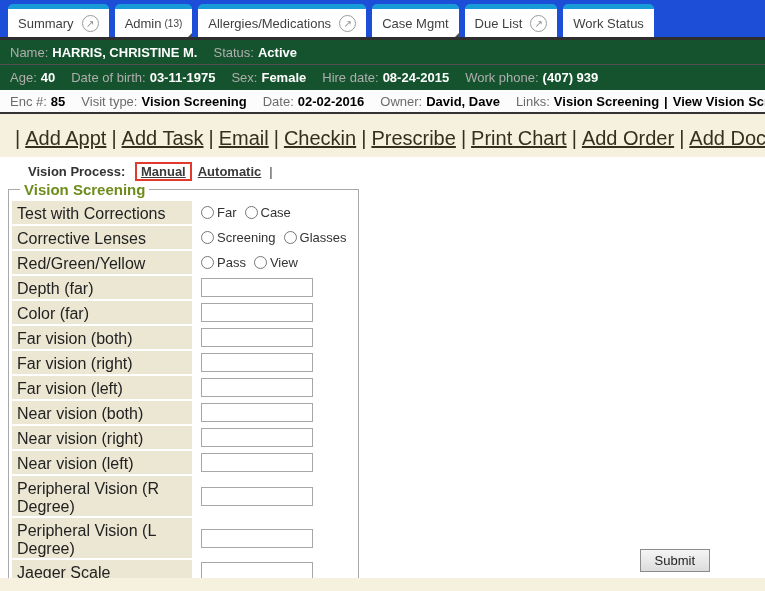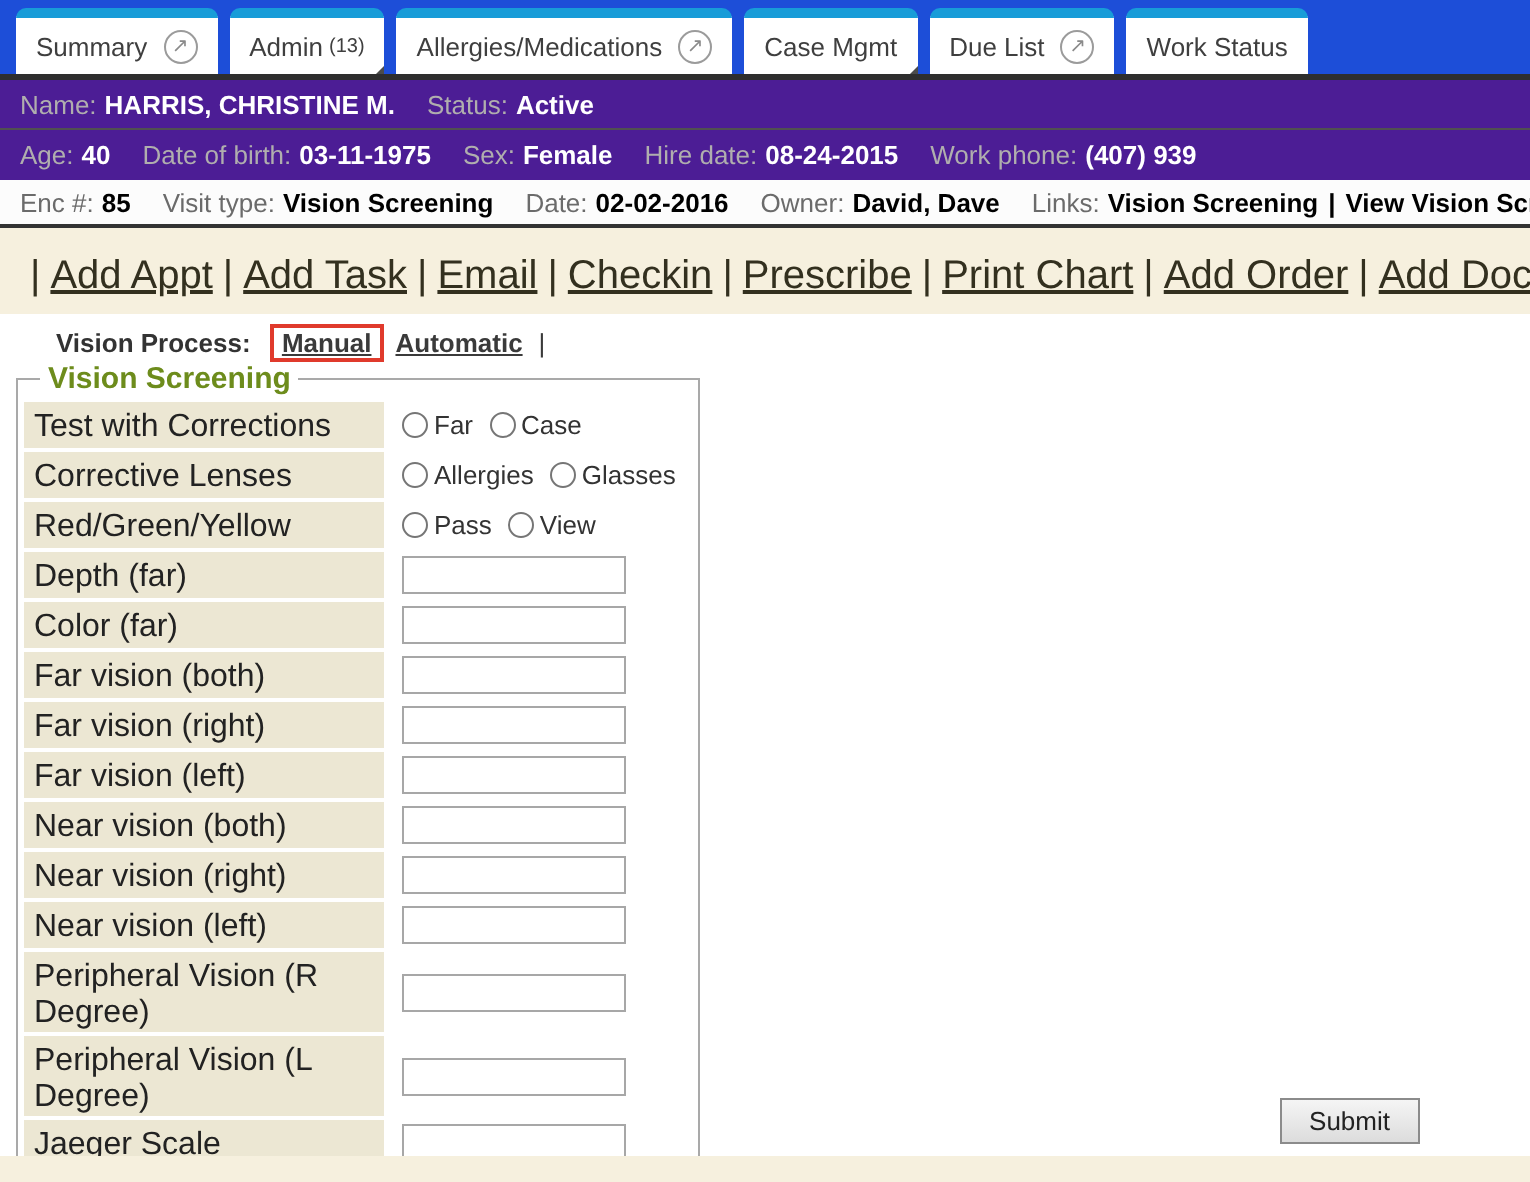--- a/index.html
+++ b/index.html
@@ -17,21 +17,21 @@
   .tab-count { font-size:10px; margin-left:3px; color:#3f3f3f; }
   .tab-icon { width:17px; height:17px; border:1px solid #9b9b9b; border-radius:50%;
     display:inline-flex; align-items:center; justify-content:center;
     font-size:10px; color:#8a8a8a; margin-left:8px; }
   .tab-corner { position:absolute; right:0; bottom:-2px; width:0; height:0;
     border-left:6px solid transparent; border-bottom:6px solid #4b4b4b; }
 
   
   .bar { display:flex; align-items:center; font-size:13px; padding-left:10px;
     white-space:nowrap; overflow:hidden; }
-  .bar-dark { background:#4c1d95; height:24px; }
+  .bar-dark { background:#14532d; height:24px; }
   .bar-dark + .bar-dark { height:26px; border-top:1px solid #505050; }
   .bar-dark .bar-label { color:#b0aeae; margin-right:4px; }
   .bar-dark .bar-value { color:#fff; font-weight:bold; }
   .bar-item { margin-right:16px; display:inline-flex; }
 
   .bar-light { background:#fcfcfc; height:24px; border-bottom:2px solid #333; }
   .bar-light .bar-label { color:#6b6b6b; margin-right:4px; }
   .bar-light .bar-value { color:#000; font-weight:bold; }
   .enc-link { color:#000; font-weight:bold; text-decoration:none; cursor:pointer; }
   .enc-sep { color:#000; font-weight:bold; margin:0 5px; }
@@ -186,21 +186,21 @@
               <input type="radio" name="test-with-corrections" style="">
               <span class="radio-text">Case</span>
             </label>
           </div>
         </div>
         <div class="form-row">
           <div class="row-label">Corrective Lenses</div>
           <div class="row-control">
             <label class="radio-option">
               <input type="radio" name="corrective-lenses" style="">
-              <span class="radio-text">Allergies</span>
+              <span class="radio-text">Screening</span>
             </label>
             <label class="radio-option">
               <input type="radio" name="corrective-lenses" style="">
               <span class="radio-text">Glasses</span>
             </label>
           </div>
         </div>
         <div class="form-row">
           <div class="row-label">Red/Green/Yellow</div>
           <div class="row-control">

